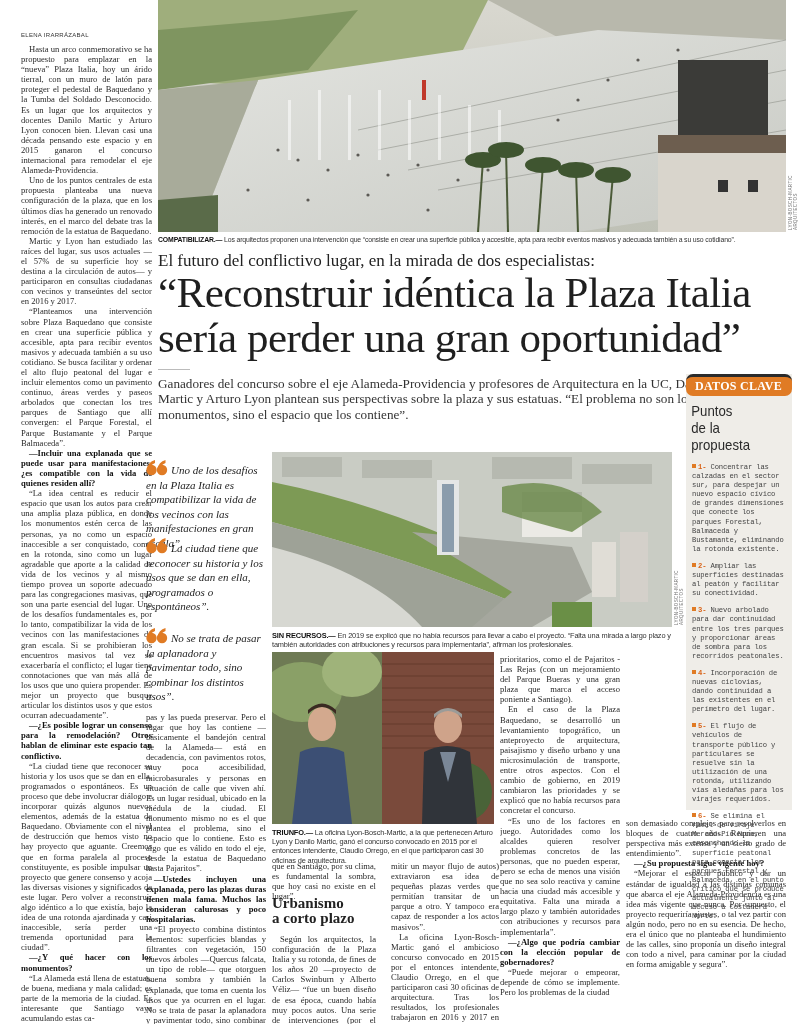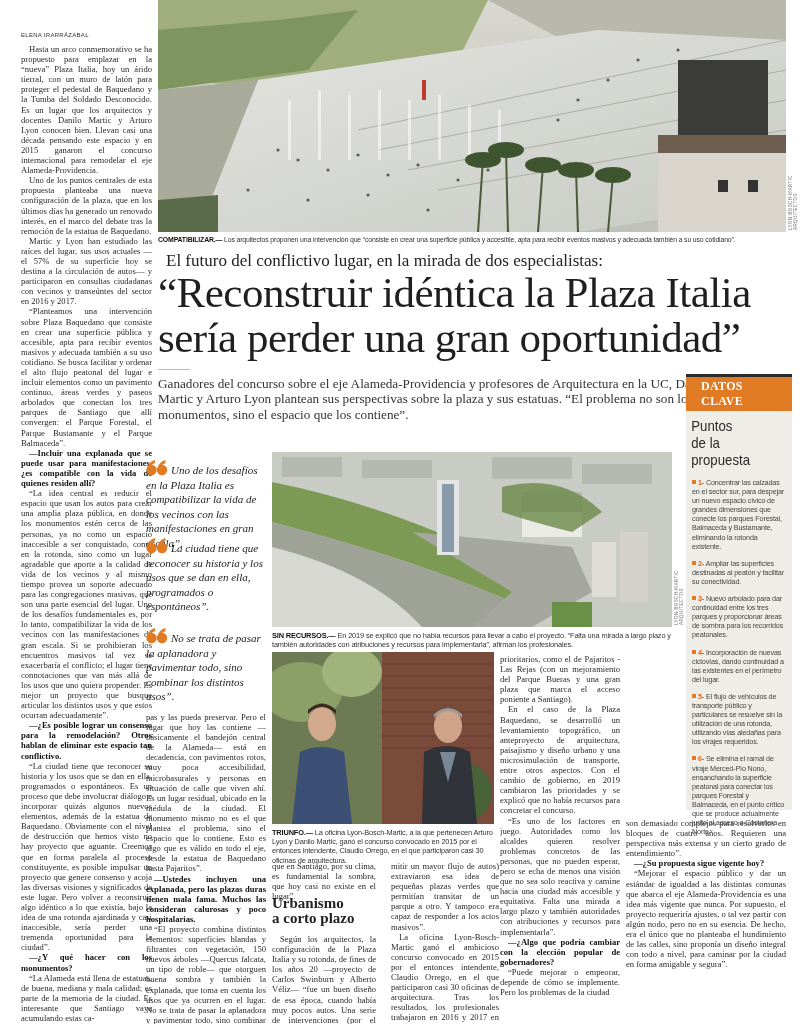--- a/index.html
+++ b/index.html
@@ -5,31 +5,31 @@
   * { box-sizing: border-box; margin: 0; padding: 0; }
   html, body { width: 808px; height: 1024px; overflow: hidden; background: #fff; }
   body { position: relative; font-family: "DejaVu Serif", serif; color: #222; }
   .abs { position: absolute; }
   .col { font-family: "Liberation Serif", serif; font-size: 8.6px; line-height: 10.1px; text-align: justify; color: #2a2a2a; hyphens: auto; }
   .col p { text-indent: 8px; }
   .col p.q { font-weight: bold; color: #111; }
   .byline { font-family: "Liberation Sans", sans-serif; font-size: 6px; letter-spacing: .3px; color: #333; }
   .caption { font-family: "Liberation Sans", sans-serif; font-size: 7.4px; line-height: 9.2px; color: #333; letter-spacing: -.15px; }
   .caption b { color: #111; }
-  .kicker { font-family: "Liberation Serif", serif; font-size: 17px; color: #222; margin-left: 8px; }
+  .kicker { font-family: "Liberation Serif", serif; font-size: 17px; color: #222; }
   .headline { font-family: Liberation Serif, serif; font-size: 43px; line-height: 45px; color: #1f1f1f; letter-spacing: -.5px; }
   .deck { font-family: "Liberation Serif", serif; font-size: 13.2px; line-height: 15.4px; color: #333; }
   .pull { font-family: "Liberation Serif", serif; font-style: italic; font-size: 11px; line-height: 14.6px; color: #222; }
   .qmark { display: inline-block; width: 22px; height: 16px; vertical-align: -2px; margin-right: 3px; }
   .photo { overflow: hidden; }
   .credit { font-family: "Liberation Sans", sans-serif; font-size: 4.5px; color: #777; writing-mode: vertical-rl; transform: rotate(180deg); letter-spacing: .4px; }
   .box { background: #efede8; }
-  .box-head { background: #e07b24; color: #fff; font-family: "Liberation Serif", serif; font-weight: bold; font-size: 12px; padding: 2px 15px; letter-spacing: .3px; border-top: 3px solid #2b2b2b; }
+  .box-head { background: #e07b24; color: #fff; font-family: "Liberation Serif", serif; font-weight: bold; font-size: 12px; padding: 2px 9px; letter-spacing: .3px; border-top: 3px solid #2b2b2b; border-radius: 7px; }
   .box-title { font-family: "Liberation Sans", sans-serif; font-size: 15px; line-height: 17px; color: #2a2a2a; padding: 6px 6px 0; transform: scaleX(.88); transform-origin: left; }
-  .box-list { font-family: Liberation Sans, sans-serif; font-size: 7.2px; line-height: 9.1px; color: #444; padding: 10px 6px 0 6px; letter-spacing: -.15px; }
+  .box-list { font-family: Liberation Mono, monospace; font-size: 7.2px; line-height: 9.1px; color: #444; padding: 10px 6px 0 6px; letter-spacing: -.15px; }
   .box-list li { list-style: none; margin-bottom: 8px; }
   .box-list .num { color: #d9651a; font-weight: bold; }
   .box-list .sq { display: inline-block; width: 4px; height: 4px; background: #e07b24; margin-right: 2px; vertical-align: 1px; }
   .subhead { font-family: "Liberation Serif", serif; font-weight: bold; font-size: 15px; line-height: 15px; color: #222; }
   .rule { height: 1px; background: #bbb; }
 </style>
 </head>
 <body>
 
 <div class="abs byline" style="left:21px;top:32px;">ELENA IRARRÁZABAL</div>

